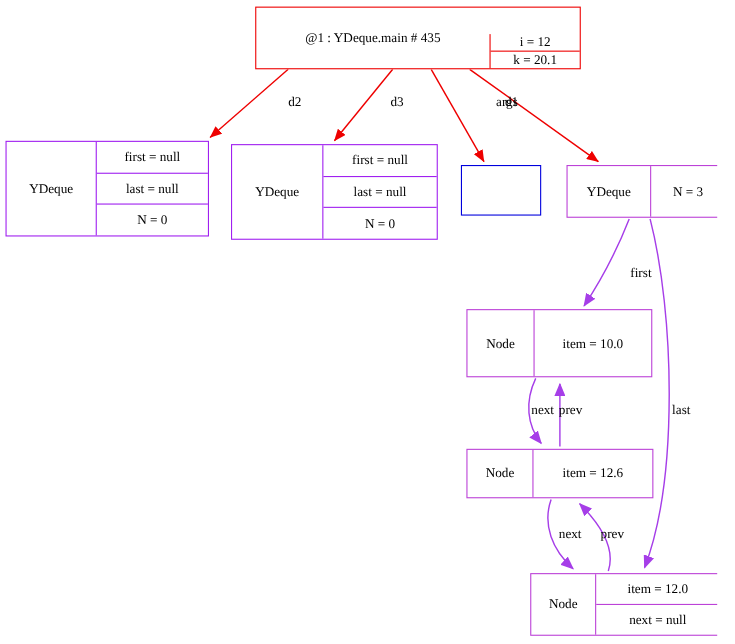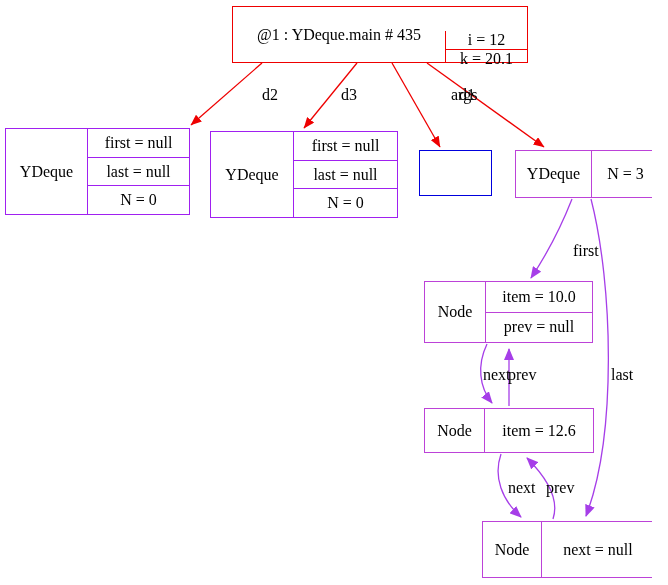--- a/index.html
+++ b/index.html
@@ -1,19 +1,19 @@
 <!DOCTYPE html>
 <html><head>
 <meta charset="utf-8">
 <style>
   html,body { margin:0; padding:0; background:#ffffff; }
   .canvas {
     position:relative; width:652px; height:585px; background:#ffffff;
     font-family:"Liberation Serif","DejaVu Serif",serif;
-    font-size:16px; color:#000; overflow:hidden;
+    font-size:12px; color:#000; overflow:hidden;
   }
   svg.edges { position:absolute; left:0; top:0; width:668px; height:585px; }
   .gbox {
     position:absolute; display:flex; align-items:stretch;
     background:#ffffff; border:1px solid; box-sizing:border-box; white-space:nowrap;
   }
   .gbox .tcell {
     flex:1 1 auto; display:flex; align-items:center; justify-content:center;
     padding:0 5px;
   }
@@ -96,40 +96,40 @@
     <div class="tcell">YDeque</div>
     <div class="fcol" style="width:67px;">
       <div class="fcell">N = 3</div>
     </div>
   </div>
 
   <div class="gbox objhi" style="left:424px; top:281px; width:169px; height:62px;">
     <div class="tcell">Node</div>
     <div class="fcol" style="width:106px;">
       <div class="fcell">item = 10.0</div>
-      <div class="fcell">prev = null</div>
     </div>
   </div>
 
   <div class="gbox objhi" style="left:424px; top:408px; width:170px; height:45px;">
     <div class="tcell">Node</div>
     <div class="fcol" style="width:108px;">
       <div class="fcell">item = 12.6</div>
     </div>
   </div>
 
   <div class="gbox objhi" style="left:482px; top:521px; width:173px; height:57px;">
     <div class="tcell">Node</div>
     <div class="fcol" style="width:112px;">
+      <div class="fcell">item = 12.0</div>
       <div class="fcell">next = null</div>
     </div>
   </div>
 
   <span class="elabel" style="left:262px; top:86px;">d2</span>
-  <span class="elabel" style="left:341px; top:86px;">d3</span>
+  <span class="elabel" style="left:355px; top:86px;">d3</span>
   <span class="elabel" style="left:415px; top:86px;margin-left:36px;">args</span>
   <span class="elabel" style="left:459px; top:86px;">d1</span>
   <span class="elabel" style="left:549px; top:242px;margin-left:24px;">first</span>
   <span class="elabel" style="left:483px; top:366px;">next</span>
   <span class="elabel" style="left:508px; top:366px;">prev</span>
   <span class="elabel" style="left:611px; top:366px;">last</span>
   <span class="elabel" style="left:508px; top:479px;">next</span>
   <span class="elabel" style="left:546px; top:479px;">prev</span>
 
 </div>

